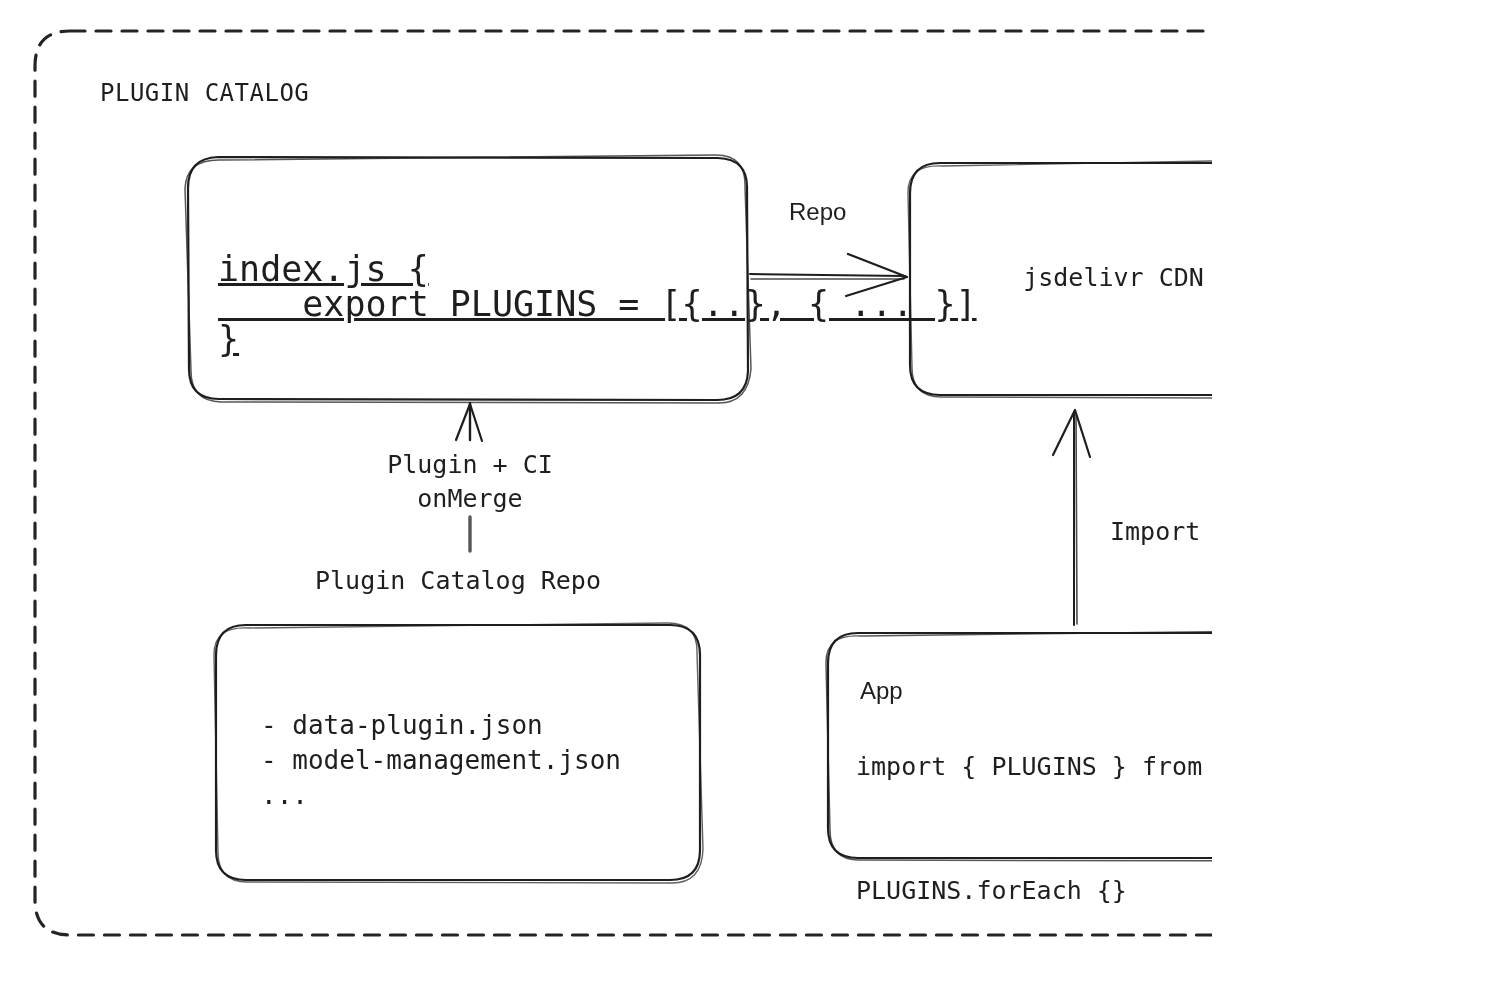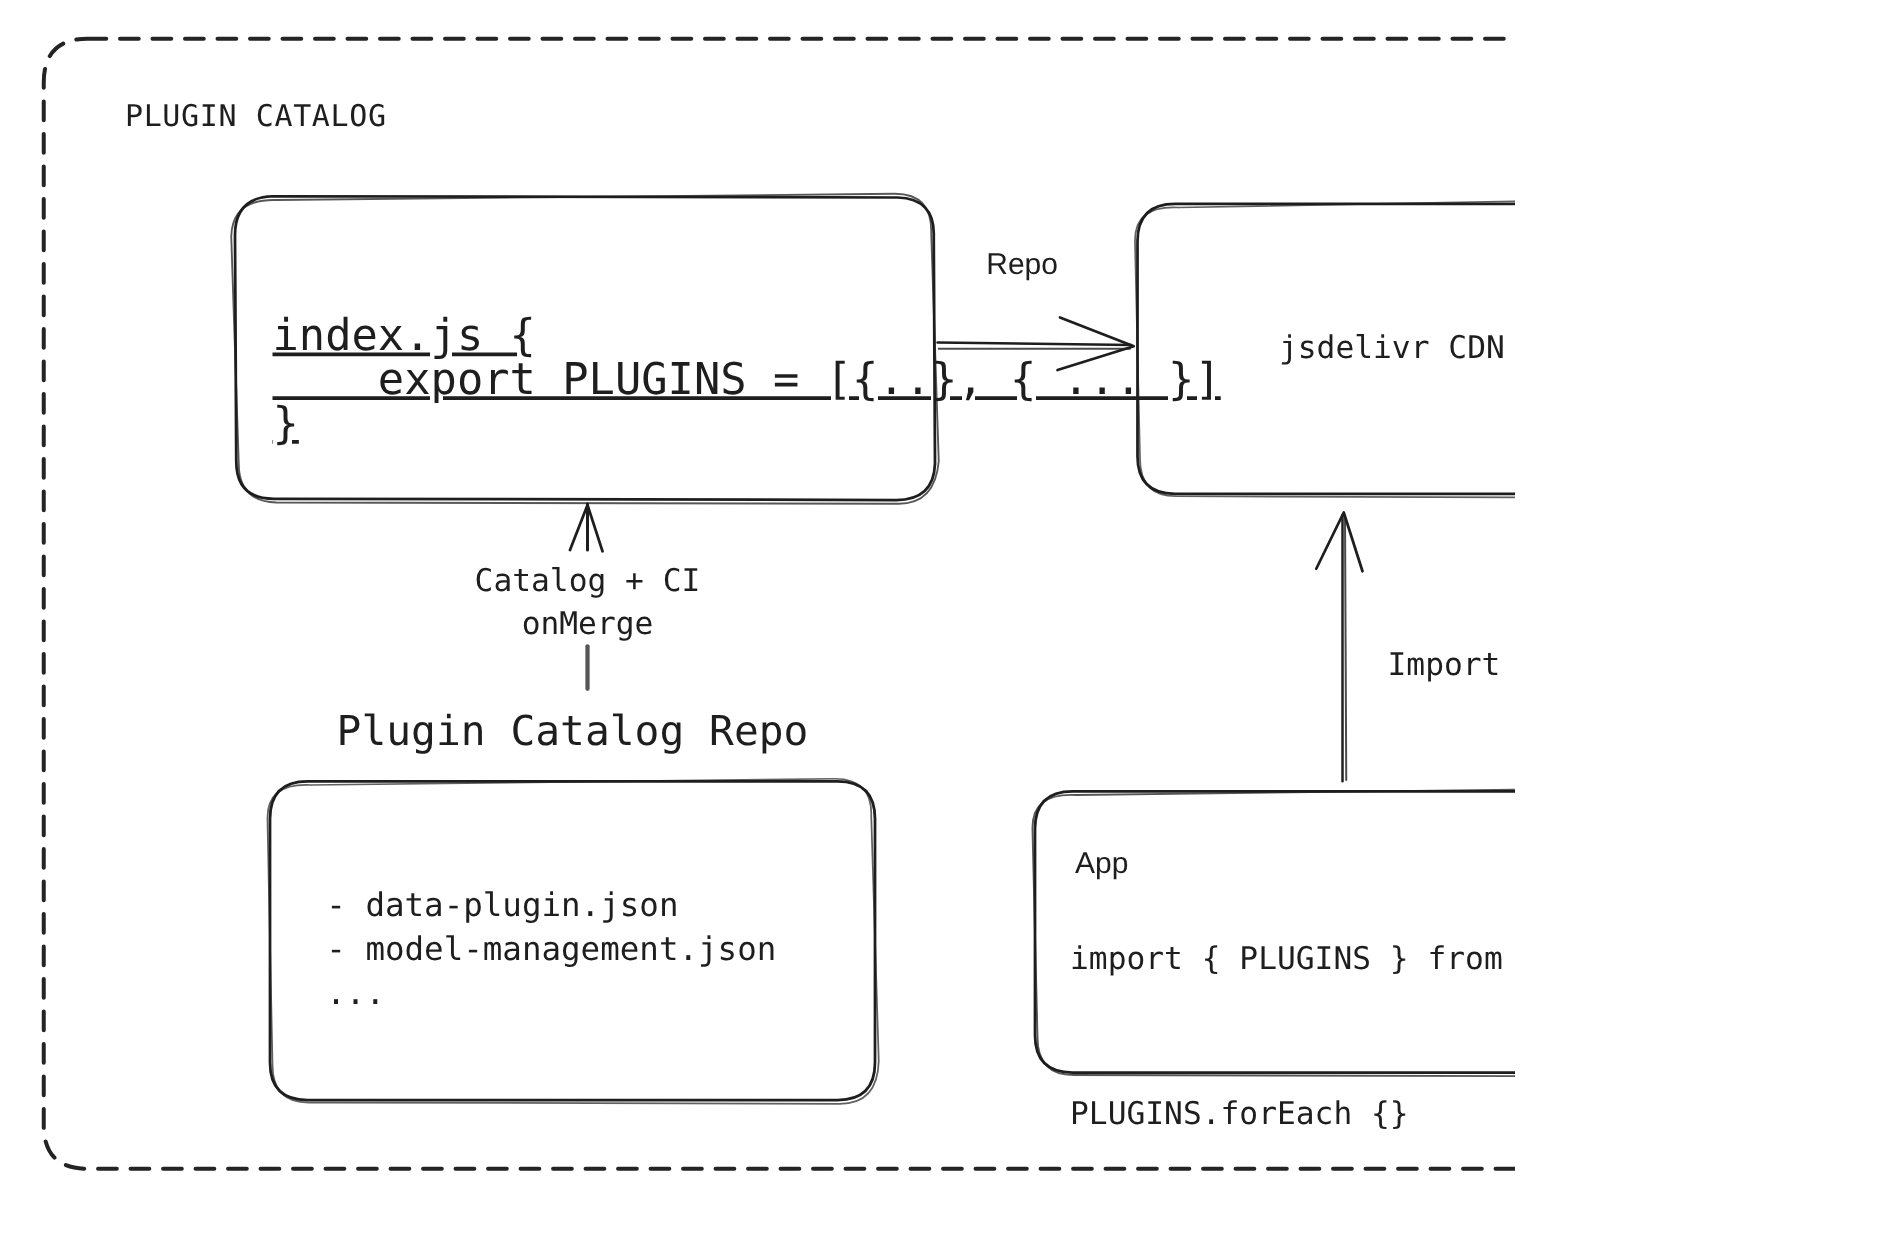--- a/index.html
+++ b/index.html
@@ -83,21 +83,21 @@
     font-size: 25px;
     line-height: 34px;
   }
   
   .repo-label {
     left: 216px;
     top: 568px;
     width: 484px;
     text-align: center;
     font-family: "DejaVu Sans Mono", "Liberation Mono", monospace;
-    font-size: 33px;
+    font-size: 25px;
   }
   .repo-list {
     left: 240px;
     top: 708px;
     font-family: "DejaVu Sans Mono", "Liberation Mono", monospace;
     font-size: 26px;
     line-height: 35px;
     margin-left: 21px;
   }
   
@@ -161,21 +161,21 @@
   <div class="lbl group-title">PLUGIN CATALOG</div>
 
   <div class="lbl npm-code">index.js {
     export PLUGINS = [{..}, { ... }]
 }</div>
 
   <div class="lbl cdn-title">jsdelivr CDN</div>
 
   <div class="lbl cache-label">Repo</div>
 
-  <div class="lbl webpack-label">Catalog + CI
+  <div class="lbl webpack-label">Plugin + CI
 onMerge</div>
 
   <div class="lbl repo-label">Plugin Catalog Repo</div>
   <div class="lbl repo-list">- data-plugin.json
 - model-management.json
 ...</div>
 
   <div class="lbl import-label">Import</div>
 
   <div class="lbl app-title">App</div>

